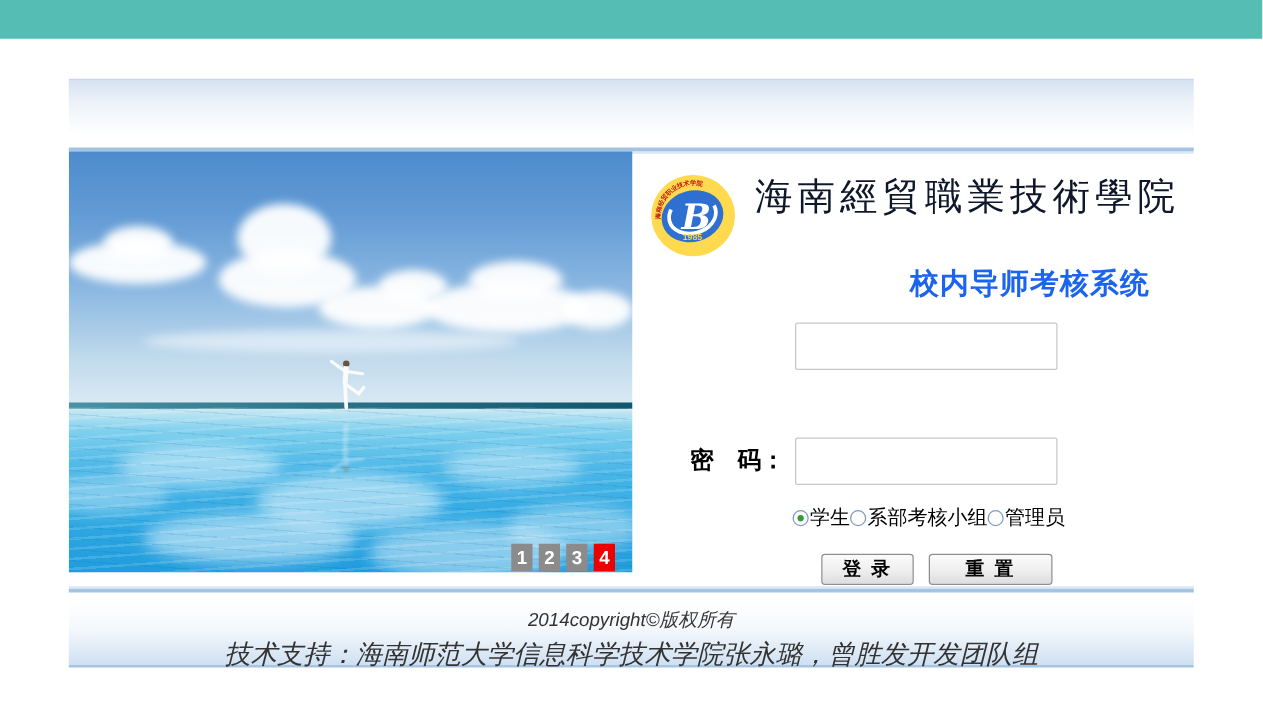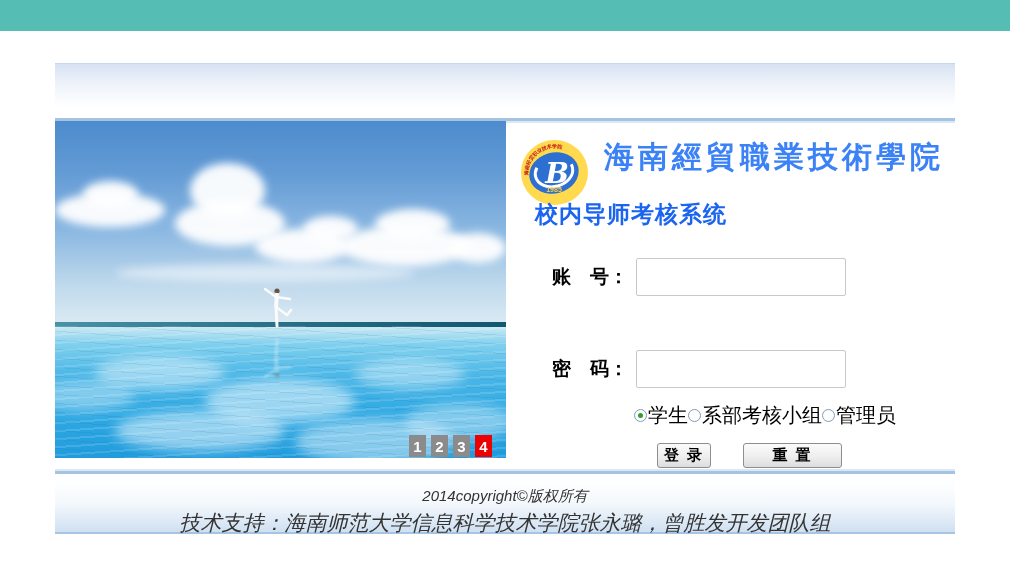--- a/index.html
+++ b/index.html
@@ -35,49 +35,49 @@
   .figure-refl { position:absolute; left:205px; top:207px; width:34px; height:52px;
     transform:scaleY(-1); opacity:.3; filter:blur(1.2px); }
 
   .pager { position:absolute; left:354px; top:314px; display:flex; gap:5px; }
   .page-sq { width:17px; height:22px; display:flex; align-items:center; justify-content:center;
     color:#fff; font-size:15px; font-weight:bold; cursor:pointer; }
 
   
   .logo { position:absolute; left:465px; top:18px; width:69px; height:67px; }
   .zh-name { position:absolute; left:549px; top:16px; width:350px; height:44px;
-    font-family:"DejaVu Serif","Liberation Serif",serif; font-weight:bold;
-    font-size:30px; letter-spacing:4px; color:#3b82f6; white-space:nowrap; }
+    font-family:"DejaVu Serif","Liberation Serif",serif; font-weight:normal;
+    font-size:30px; letter-spacing:4px; color:#0f172a; white-space:nowrap; }
   .en-name { position:absolute; left:551px; top:58px; width:350px;
     font-family:"DejaVu Sans Mono","Liberation Mono",monospace; font-weight:bold;
     font-size:13px; letter-spacing:1.4px; color:#1e1e1e; white-space:nowrap; }
-  .sys-title { position:absolute; left:480px; top:78px; width:385px; text-align:left;
+  .sys-title { position:absolute; left:480px; top:90px; width:385px; text-align:right;
     font-size:23px; font-weight:bold; color:#1a64f0; letter-spacing:1px; }
 
   .fld-label { position:absolute; left:497px; width:84px; height:38px; line-height:38px;
     font-size:19px; font-weight:bold; color:#000; white-space:nowrap; }
   .fld-input { position:absolute; left:581px; width:210px; height:38px;
     border:1px solid #c8c8c8; border-radius:2px; font-size:16px; padding:0 6px;
     outline:none; background:#fff; }
   .lbl-account { top:137px; } .inp-account { top:137px; }
   .lbl-password { top:229px; } .inp-password { top:229px; }
 
   .roles { position:absolute; left:579px; top:284px; height:20px; display:flex;
-    align-items:center; font-size:20px; color:#000; white-space:nowrap; }
+    align-items:flex-end; font-size:16px; color:#000; white-space:nowrap; }
   .role { display:flex; align-items:center; cursor:pointer; }
   .radio { width:13px; height:13px; border:1px solid #7f9db9; border-radius:50%;
     background:#fdfdfd; position:relative; margin-right:1px; display:inline-block; }
   .radio.checked::after { content:''; position:absolute; left:3px; top:3px; right:3px; bottom:3px;
     background:#2f9e33; border-radius:50%; }
 
   .btn { position:absolute; top:322px; height:25px; border:1px solid #8e8e8e; border-radius:3px;
     background:linear-gradient(180deg,#fbfbfb 0%,#eeeeee 55%,#dddddd 100%);
     font-size:15px; font-weight:600; color:#000; letter-spacing:2px; cursor:pointer;
     font-family:"Liberation Sans","DejaVu Sans",sans-serif; }
-  .btn-login { left:602px; width:54px; }
+  .btn-login { left:602px; width:74px; }
   .btn-reset { left:688px; width:99px; }
 
   
   .footer { width:900px; height:54px; margin:6px auto 0; text-align:center;
     border-bottom:2px solid #a6c5e2;
     background:linear-gradient(180deg,#ffffff 0%,#f4f8fc 45%,#cfe0f2 100%);font-style:italic; }
   .footer .l1 { padding-top:7px; font-size:15px; color:#333; }
   .footer .l2 { margin-top:3px; font-size:21px; color:#333; }
 </style>
 </head>
@@ -152,21 +152,20 @@
       <ellipse cx="34" cy="34" rx="25" ry="20.5" fill="#2e6fd2" transform="rotate(-15 34 34)"></ellipse>
       <ellipse cx="34" cy="33" rx="19" ry="14.5" fill="none" stroke="#ffffff" stroke-width="3" transform="rotate(-15 34 33)" stroke-dasharray="62 40"></ellipse>
       <text x="37" y="44" font-size="28" font-style="italic" font-weight="bold" fill="#ffffff" text-anchor="middle" font-family="'DejaVu Serif',serif">B</text>
       <text x="34" y="53" font-size="7" fill="#ffcf40" font-weight="bold" text-anchor="middle">1985</text>
     </svg>
   </div>
 
   <div class="zh-name">海南經貿職業技術學院</div>
   <div class="sys-title" style="color: rgb(26, 100, 240);">校内导师考核系统</div>
 
-  <div class="fld-label lbl-account">账　号：</div>
   <input class="fld-input inp-account" type="text" value="" style="">
 
   <div class="fld-label lbl-password">密　码：</div>
   <input class="fld-input inp-password" type="password" value="" style="">
 
   <div class="roles" id="role-group">
       <span class="role">
         <span class="radio checked"></span>
         <span>学生</span>
       </span>

